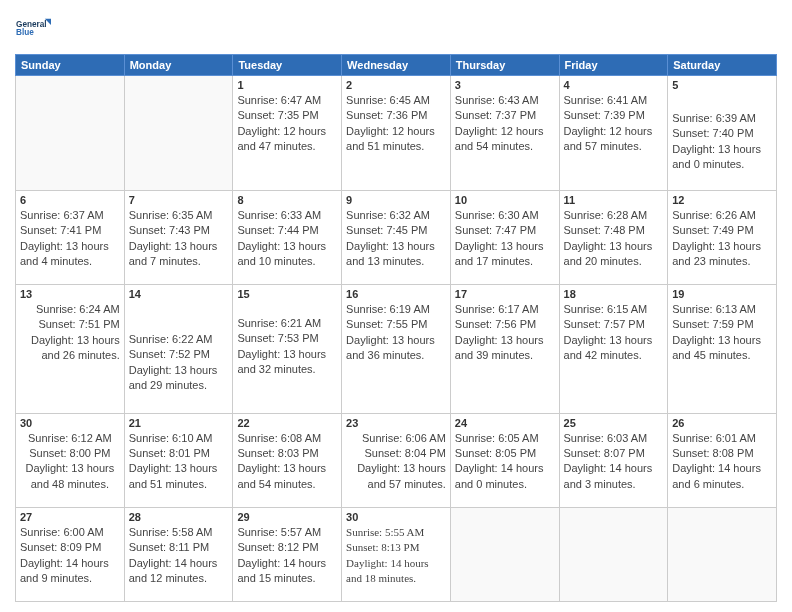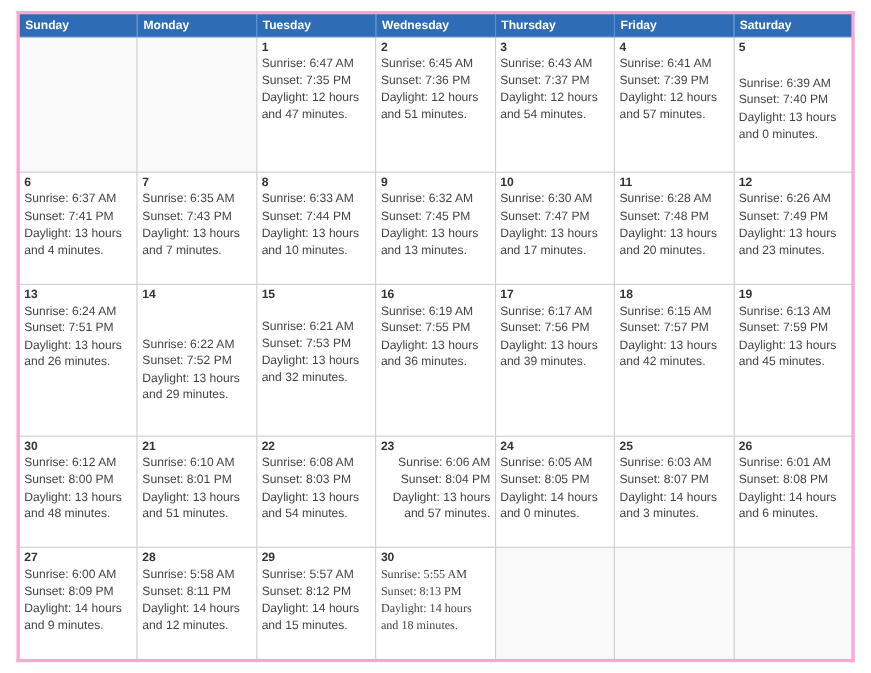--- a/index.html
+++ b/index.html
@@ -35,21 +35,21 @@
       font-size: 28px;
       font-weight: bold;
       color: #1a3a5c;
     }
     .subtitle {
       font-size: 13px;
       color: #333;
     }
     .calendar {
       flex: 1;
-      border: 3px solid #f9a8d4;
+      border: 1px solid #f9a8d4;
       border-collapse: collapse;
       width: 100%;
       table-layout: fixed;
     }
     .calendar th {
       background: #2e6cb5;
       color: #fff;
       font-size: 11px;
       font-weight: bold;
       padding: 4px 5px;
@@ -81,20 +81,33 @@
     }
     table {
       width: 100%;
       border-collapse: collapse;
     }
   </style>
 </head>
 <body>
 
 <div class="page">
+  <div class="header">
+    <div class="logo">
+    <svg width="36" height="36" viewBox="0 0 70 40">
+      <text x="2" y="18" font-size="16" font-weight="bold" font-family="Arial" fill="#1a3a5c">General</text>
+      <text x="2" y="34" font-size="16" font-weight="bold" font-family="Arial" fill="#2e6cb5">Blue</text>
+      <polygon points="58,2 70,2 70,14" fill="#2e6cb5"></polygon>
+    </svg>
+  </div>
+    <div class="title-block">
+      <div class="month-title"></div>
+      <div class="subtitle"></div>
+    </div>
+  </div>
 
   <table class="calendar">
     <thead>
       <tr>
       <th>Sunday</th>
           <th>Monday</th>
           <th>Tuesday</th>
           <th>Wednesday</th>
           <th>Thursday</th>
           <th>Friday</th>
@@ -188,21 +201,21 @@
             <span class="day-num">12</span>
             <div class="day-info" style="white-space: pre-line;">Sunrise: 6:26 AM
 Sunset: 7:49 PM
 Daylight: 13 hours
 and 23 minutes.</div>
           </td>
         </tr>
         <tr>
           <td>
             <span class="day-num">13</span>
-            <div class="day-info" style="white-space: pre-line;">Sunrise: 6:24 AM
+            <div class="day-info" style="white-space: pre-line; text-align: right;">Sunrise: 6:24 AM
 Sunset: 7:51 PM
 Daylight: 13 hours
 and 26 minutes.</div>
           </td>
           <td>
             <span class="day-num">14</span>
             <div class="day-info" style="white-space: pre-line; margin-top: 32px;">Sunrise: 6:22 AM
 Sunset: 7:52 PM
 Daylight: 13 hours
 and 29 minutes.</div>
@@ -239,21 +252,21 @@
             <span class="day-num">19</span>
             <div class="day-info" style="white-space: pre-line;">Sunrise: 6:13 AM
 Sunset: 7:59 PM
 Daylight: 13 hours
 and 45 minutes.</div>
           </td>
         </tr>
         <tr>
           <td>
             <span class="day-num">30</span>
-            <div class="day-info" style="white-space: pre-line;">Sunrise: 6:12 AM
+            <div class="day-info" style="white-space: pre-line; text-align: center;">Sunrise: 6:12 AM
 Sunset: 8:00 PM
 Daylight: 13 hours
 and 48 minutes.</div>
           </td>
           <td>
             <span class="day-num">21</span>
             <div class="day-info" style="white-space: pre-line;">Sunrise: 6:10 AM
 Sunset: 8:01 PM
 Daylight: 13 hours
 and 51 minutes.</div>

